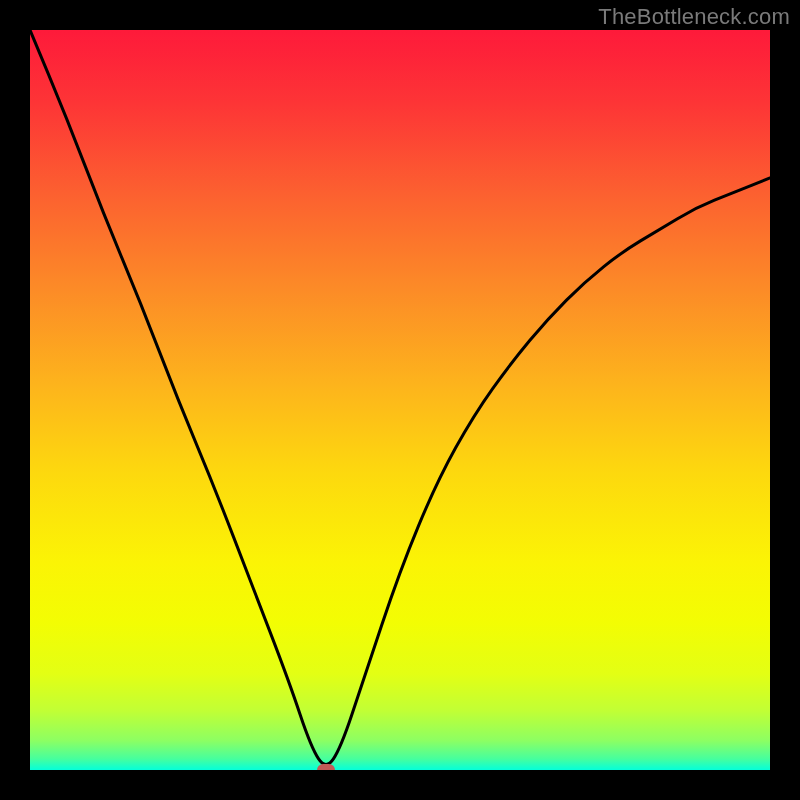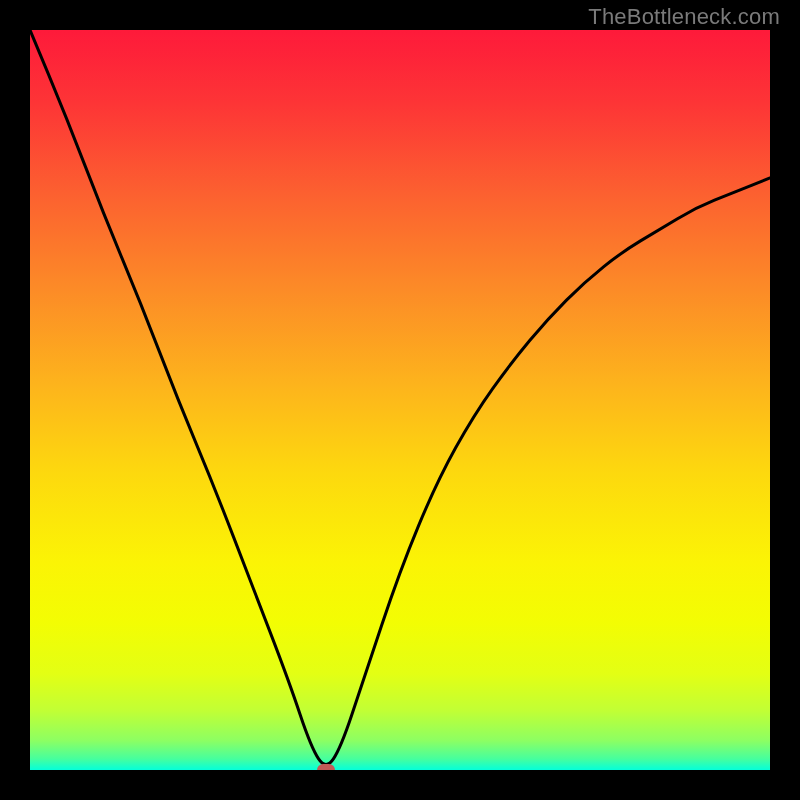--- a/index.html
+++ b/index.html
@@ -29,21 +29,21 @@
     position: absolute;
     inset: 0;
   }
   .curve-svg {
     position: absolute;
     inset: 0;
   }
   .watermark {
     position: absolute;
     top: 4px;
-    right: 20px;
+    right: 10px;
     color: #7a7a7a;
     font-size: 22px;
     font-weight: 500;
     letter-spacing: 0.2px;
   }
   .marker {
     position: absolute;
     width: 18px;
     height: 12px;
     border-radius: 6px;

